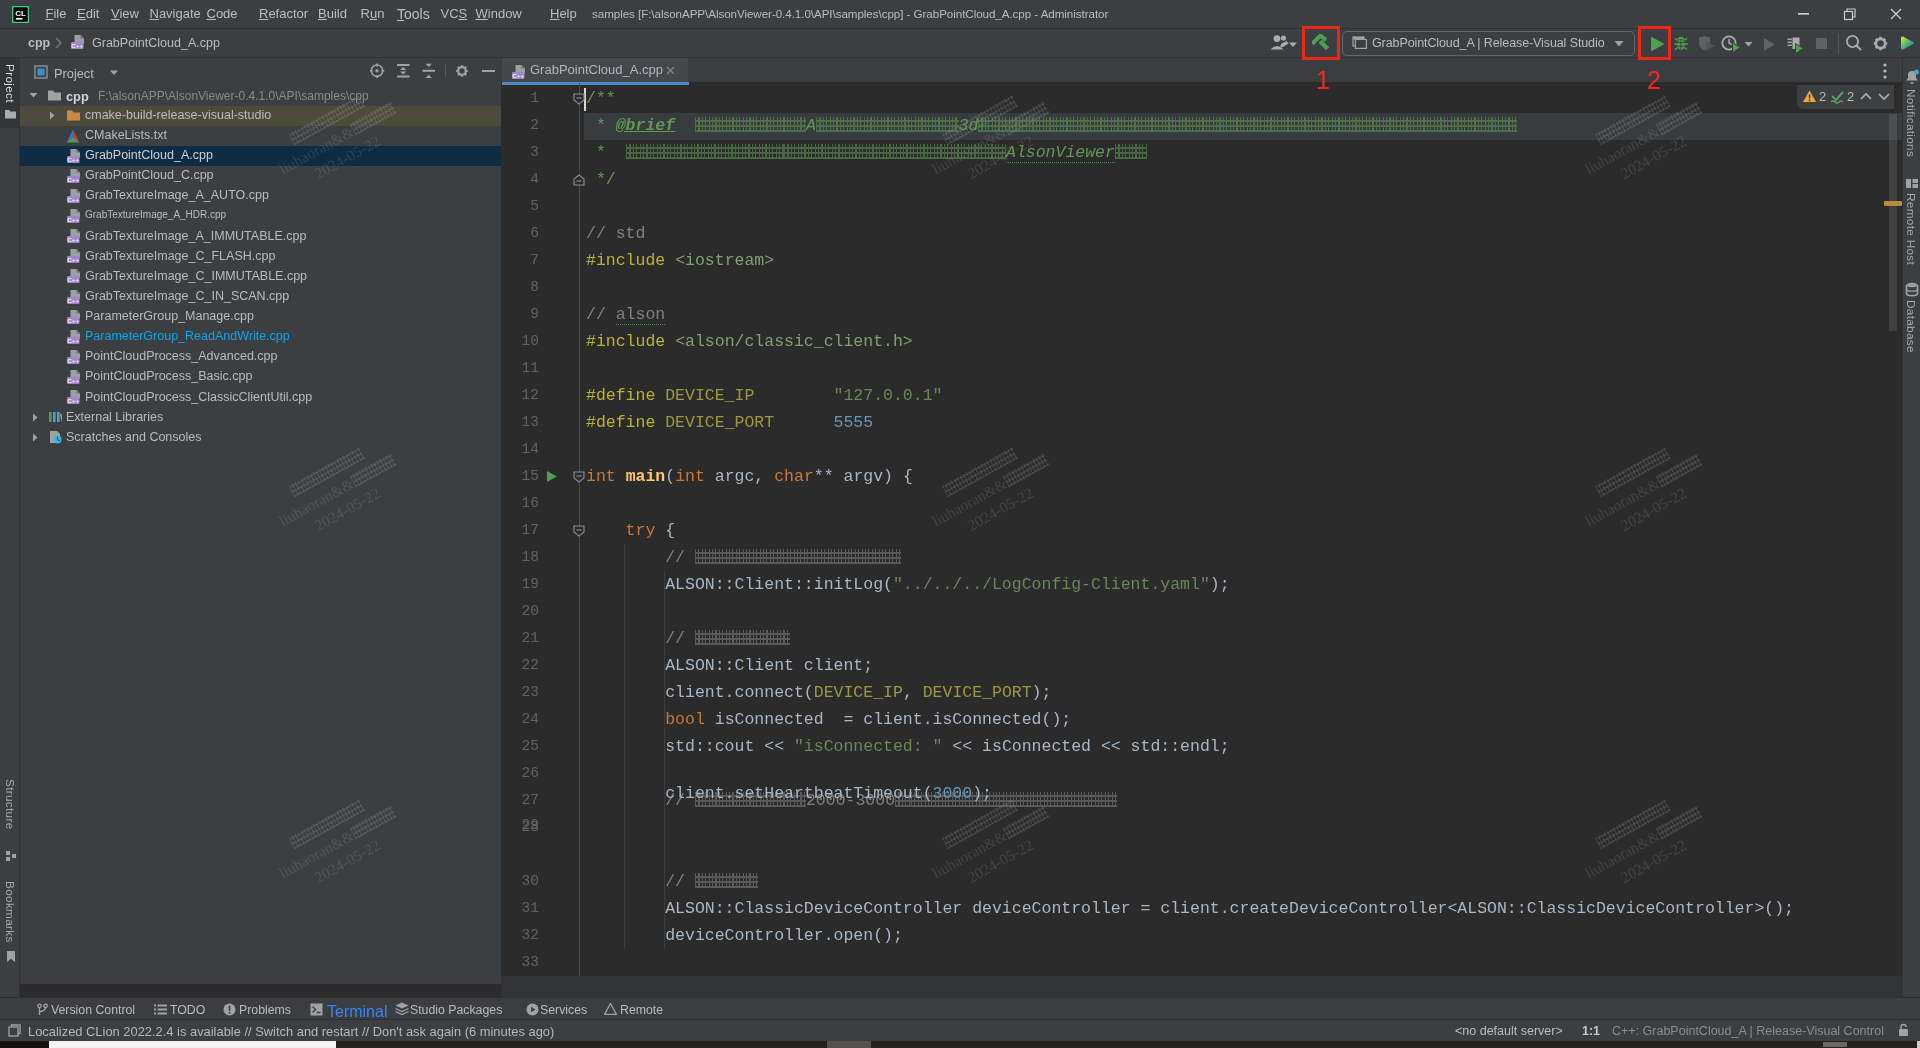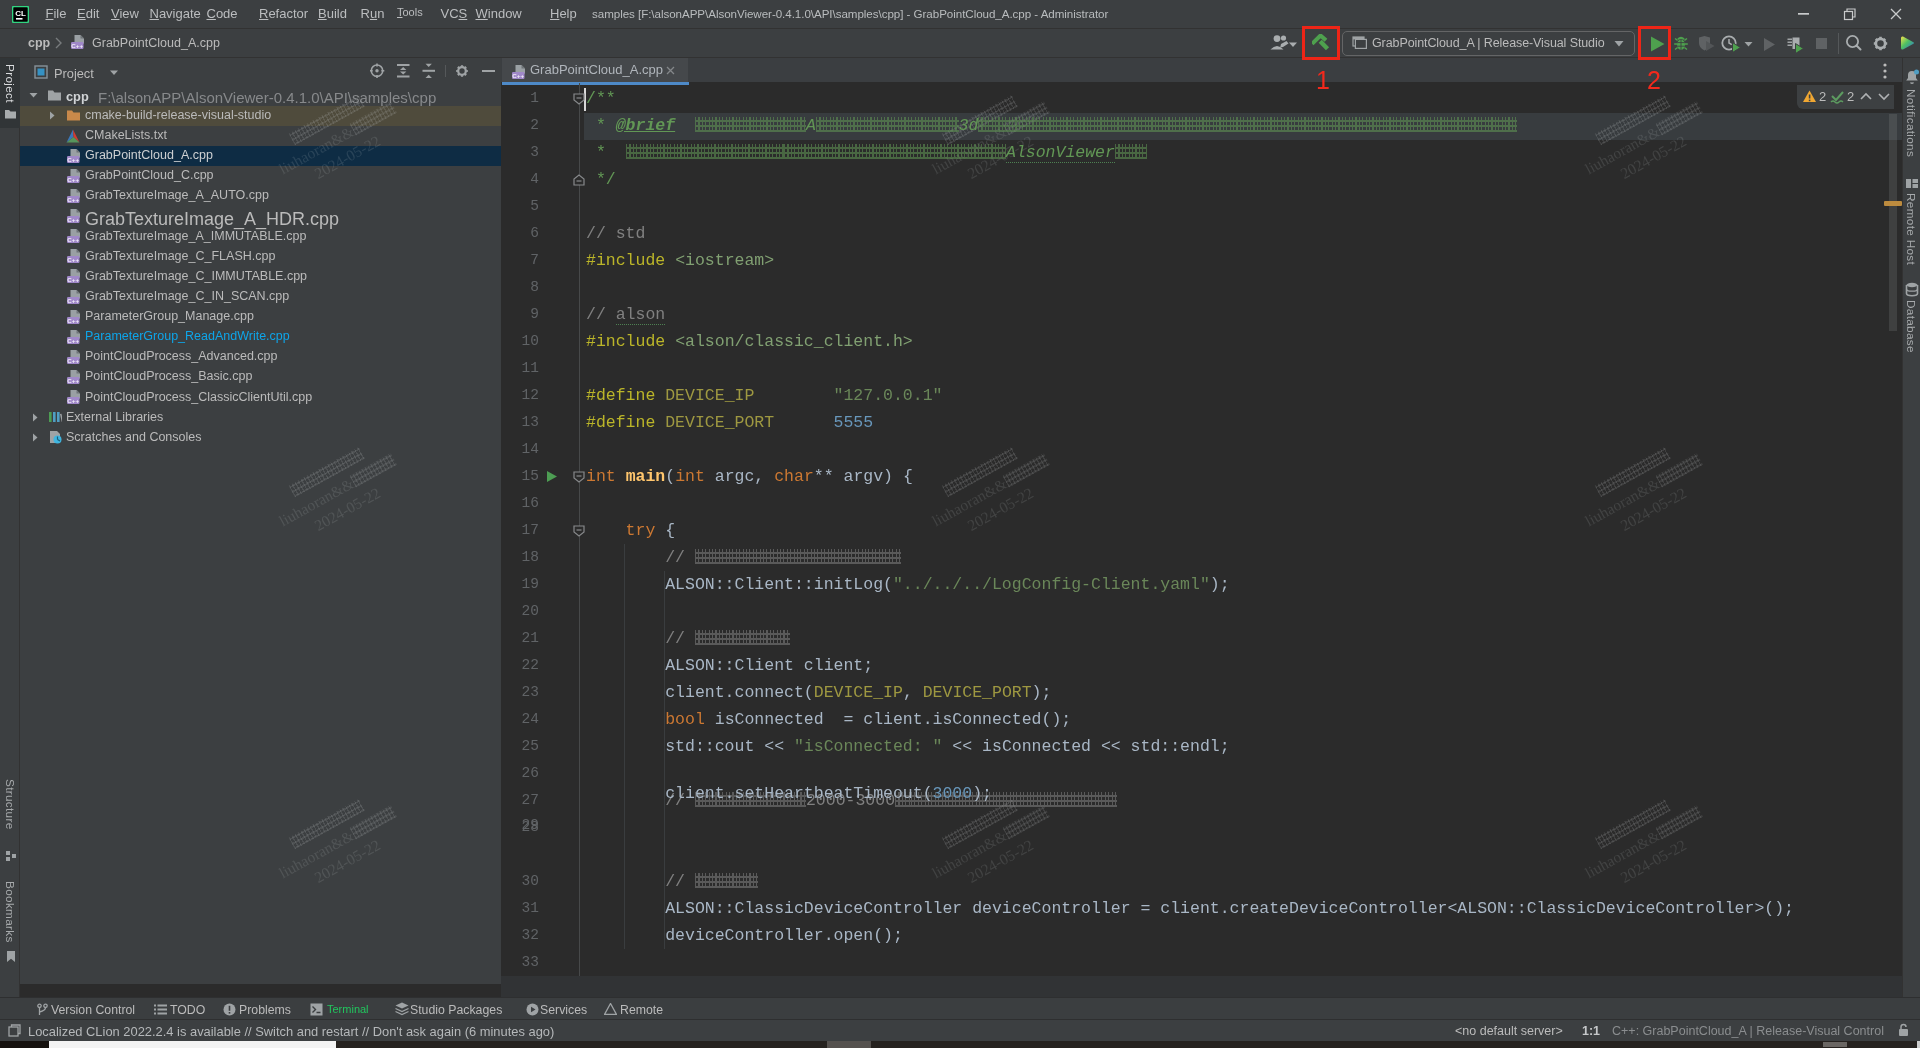--- a/index.html
+++ b/index.html
@@ -22,21 +22,21 @@
 <rect x="4" y="12" width="6.5" height="1.6" fill="#fff"></rect>
   </svg>
 <div class="abs" style="left:45.5px;top:6px;font-size:13px;color:#bbbdbf"><span style="text-decoration:underline">F</span>ile</div>
 <div class="abs" style="left:77px;top:6px;font-size:13px;color:#bbbdbf"><span style="text-decoration:underline">E</span>dit</div>
 <div class="abs" style="left:111px;top:6px;font-size:13px;color:#bbbdbf"><span style="text-decoration:underline">V</span>iew</div>
 <div class="abs" style="left:149.5px;top:6px;font-size:13px;color:#bbbdbf"><span style="text-decoration:underline">N</span>avigate</div>
 <div class="abs" style="left:206.5px;top:6px;font-size:13px;color:#bbbdbf"><span style="text-decoration:underline">C</span>ode</div>
 <div class="abs" style="left:259px;top:6px;font-size:13px;color:#bbbdbf"><span style="text-decoration:underline">R</span>efactor</div>
 <div class="abs" style="left:318px;top:6px;font-size:13px;color:#bbbdbf"><span style="text-decoration:underline">B</span>uild</div>
 <div class="abs" style="left:360.5px;top:6px;font-size:13px;color:#bbbdbf">R<span style="text-decoration:underline">u</span>n</div>
-<div class="abs" style="left:397px;top:6px;font-size:11px;color:#bbbdbf"><span style="text-decoration:underline">T</span>ools</div>
+<div class="abs" style="left:397px;top:6px;font-size:14px;color:#bbbdbf"><span style="text-decoration:underline">T</span>ools</div>
 <div class="abs" style="left:440.5px;top:6px;font-size:13px;color:#bbbdbf">VC<span style="text-decoration:underline">S</span></div>
 <div class="abs" style="left:475.5px;top:6px;font-size:13px;color:#bbbdbf"><span style="text-decoration:underline">W</span>indow</div>
 <div class="abs" style="left:550px;top:6px;font-size:13px;color:#bbbdbf"><span style="text-decoration:underline">H</span>elp</div>
 <div class="abs" style="left:592px;top:7px;font-size:11.6px;letter-spacing:-0.05px;color:#b9bcbe">samples [F:\alsonAPP\AlsonViewer-0.4.1.0\API\samples\cpp] - GrabPointCloud_A.cpp - Administrator</div>
 <svg class="abs" style="left:1790px;top:0" width="130" height="28" viewBox="0 0 130 28">
 <rect x="8" y="13" width="11" height="1.7" fill="#c8cacb"></rect>
 <rect x="54.5" y="11.5" width="8" height="8" fill="none" stroke="#c8cacb" stroke-width="1.2"></rect>
 <path d="M57 11.5 V9 H65 V17 H62.5" fill="none" stroke="#c8cacb" stroke-width="1.2"></path>
 <path d="M101 9 l10 10 M111 9 l-10 10" stroke="#c8cacb" stroke-width="1.3"></path>
   </svg>
@@ -183,21 +183,21 @@
   </svg>
 <div class="abs" style="left:20px;top:106px;width:481px;height:20px;background:#4f4b3c"></div>
 <div class="abs" style="left:20px;top:146px;width:481px;height:20px;background:#0e2c44"></div>
 <svg class="abs" style="left:28px;top:90px" width="11" height="11" viewBox="0 0 11 11">
     <path d="M1.5 3 l4 4.5 4 -4.5 z" fill="#9fa3a5"></path>
   </svg>
 <svg class="abs" style="left:47px;top:89px" width="15" height="13" viewBox="0 0 15 13">
     <path d="M1 1.5 h5 l1.5 2 h6.5 v8 h-13 z" fill="#9fa3a5"></path>
   </svg>
 <div class="abs" style="left:66px;top:89px;font-size:12.8px;color:#d0d3d5;font-weight:bold">cpp</div>
-<div class="abs" style="left:98px;top:89px;font-size:15px;color:#87898b">F:\alsonAPP\AlsonViewer-0.4.1.0\API\samples\cpp</div>
+<div class="abs" style="left:98px;top:89px;font-size:12px;color:#87898b">F:\alsonAPP\AlsonViewer-0.4.1.0\API\samples\cpp</div>
 <svg class="abs" style="left:47px;top:110.1px" width="11" height="11" viewBox="0 0 11 11">
     <path d="M3 1.5 l4.5 4 -4.5 4 z" fill="#9fa3a5"></path>
   </svg>
 <svg class="abs" style="left:66px;top:109.1px" width="15" height="13" viewBox="0 0 15 13">
     <path d="M1 1.5 h5 l1.5 2 h6.5 v8 h-13 z" fill="#c9894a"></path>
   </svg>
 <div class="abs" style="left:85px;top:108px;font-size:12.5px;color:#bbbbbb">cmake-build-release-visual-studio</div>
 <svg class="abs" style="left:66px;top:128.7px" width="14" height="14" viewBox="0 0 14 14">
     <path d="M7 0.5 L0.5 13.5 L7.5 8 Z" fill="#3b77b8"></path>
     <path d="M7 0.5 L13.5 13.5 L7.5 8 Z" fill="#d33b32"></path>
@@ -224,21 +224,21 @@
     <rect x="1" y="8" width="12.5" height="7" rx="1.2" fill="#a088c9"></rect>
     <text x="7.2" y="13.6" font-size="6.2" font-weight="bold" fill="#f2eef8" text-anchor="middle" font-family="Liberation Sans">C++</text>
   </svg>
 <div class="abs" style="left:85px;top:188px;font-size:12.5px;color:#bbbbbb">GrabTextureImage_A_AUTO.cpp</div>
 <svg class="abs" style="left:66px;top:208.10000000000002px" width="16" height="16" viewBox="0 0 16 16">
     <path d="M4.5 1 h6 l3.5 3.5 v5 h-9.5 z" fill="#9aa0a4"></path>
     <path d="M10.5 1 l3.5 3.5 h-3.5 z" fill="#6e7377"></path>
     <rect x="1" y="8" width="12.5" height="7" rx="1.2" fill="#a088c9"></rect>
     <text x="7.2" y="13.6" font-size="6.2" font-weight="bold" fill="#f2eef8" text-anchor="middle" font-family="Liberation Sans">C++</text>
   </svg>
-<div class="abs" style="left:85px;top:209px;font-size:18px;color:#bbbbbb">GrabTextureImage_A_HDR.cpp</div>
+<div class="abs" style="left:85px;top:209px;font-size:10px;color:#bbbbbb">GrabTextureImage_A_HDR.cpp</div>
 <svg class="abs" style="left:66px;top:228.20000000000002px" width="16" height="16" viewBox="0 0 16 16">
     <path d="M4.5 1 h6 l3.5 3.5 v5 h-9.5 z" fill="#9aa0a4"></path>
     <path d="M10.5 1 l3.5 3.5 h-3.5 z" fill="#6e7377"></path>
     <rect x="1" y="8" width="12.5" height="7" rx="1.2" fill="#a088c9"></rect>
     <text x="7.2" y="13.6" font-size="6.2" font-weight="bold" fill="#f2eef8" text-anchor="middle" font-family="Liberation Sans">C++</text>
   </svg>
 <div class="abs" style="left:85px;top:229px;font-size:12.5px;color:#bbbbbb">GrabTextureImage_A_IMMUTABLE.cpp</div>
 <svg class="abs" style="left:66px;top:248.3px" width="16" height="16" viewBox="0 0 16 16">
     <path d="M4.5 1 h6 l3.5 3.5 v5 h-9.5 z" fill="#9aa0a4"></path>
     <path d="M10.5 1 l3.5 3.5 h-3.5 z" fill="#6e7377"></path>
@@ -518,21 +518,21 @@
 <svg class="abs" style="left:223px;top:1003px" width="13" height="13" viewBox="0 0 13 13">
 <circle cx="6.5" cy="6.5" r="6" fill="#9fa3a5"></circle>
     <rect x="5.7" y="2.8" width="1.6" height="5" fill="#3b3e40"></rect>
     <rect x="5.7" y="9" width="1.6" height="1.6" fill="#3b3e40"></rect>
   </svg>
 <div class="abs" style="left:239px;top:1003px;font-size:12.3px;color:#bbbbbb">Problems</div>
 <svg class="abs" style="left:310px;top:1003px" width="13" height="13" viewBox="0 0 13 13">
 <rect x="0.5" y="0.5" width="12" height="12" fill="#9fa3a5"></rect>
     <path d="M2.5 3.5 l3 3 -3 3 M6.5 9.5 h4" stroke="#3b3e40" stroke-width="1.4" fill="none"></path>
   </svg>
-<div class="abs" style="left:327px;top:1003px;font-size:11px;color:#22c55e">Terminal</div>
+<div class="abs" style="left:327px;top:1003px;font-size:16px;color:#3b82f6">Terminal</div>
 <svg class="abs" style="left:395px;top:1002px" width="14" height="14" viewBox="0 0 14 14">
 <path d="M7 0.5 L13.5 3.5 L7 6.5 L0.5 3.5 Z" fill="#9fa3a5"></path>
 <path d="M0.5 6.5 L7 9.5 L13.5 6.5 M0.5 9.5 L7 12.5 L13.5 9.5" fill="none" stroke="#9fa3a5" stroke-width="1.3"></path>
   </svg>
 <div class="abs" style="left:410px;top:1003px;font-size:12.3px;color:#bbbbbb">Studio Packages</div>
 <svg class="abs" style="left:526px;top:1003px" width="13" height="13" viewBox="0 0 13 13">
 <circle cx="6.5" cy="6.5" r="6" fill="#9fa3a5"></circle>
     <path d="M5 3.8 L9.5 6.5 L5 9.2 Z" fill="#3b3e40"></path>
   </svg>
 <div class="abs" style="left:540px;top:1003px;font-size:12.3px;color:#bbbbbb">Services</div>

